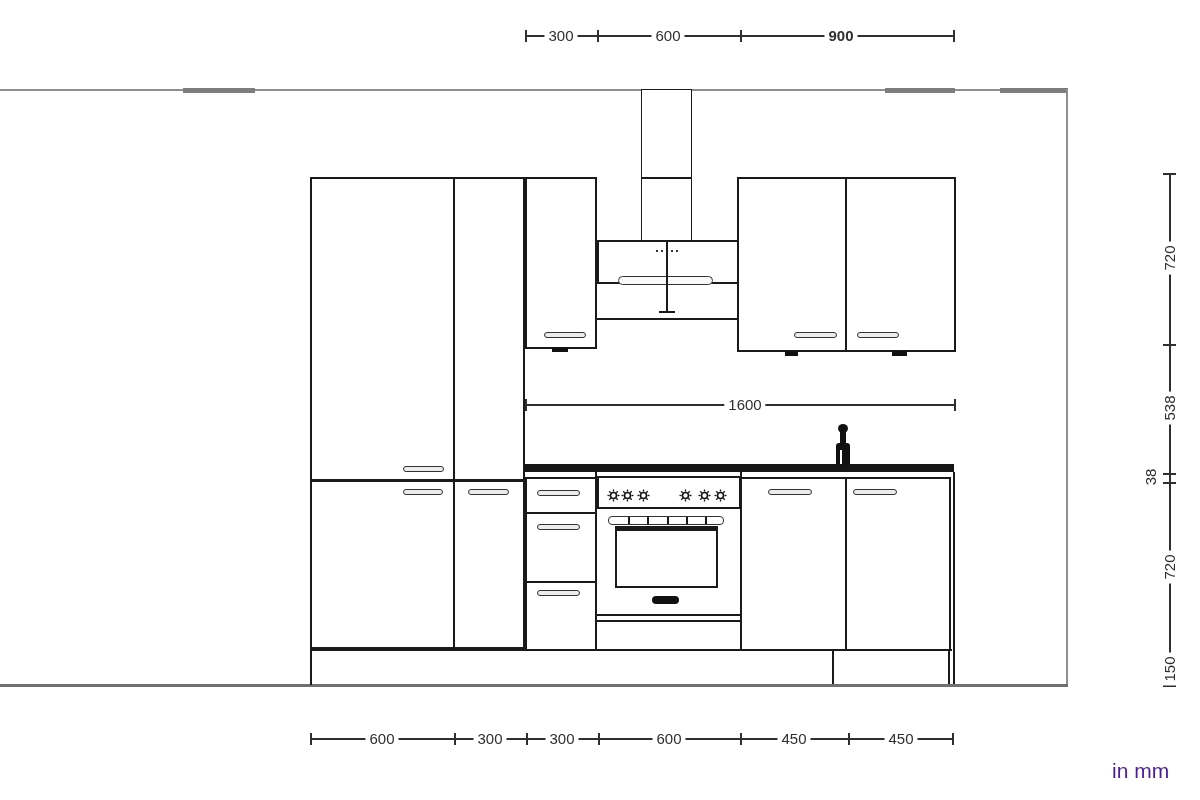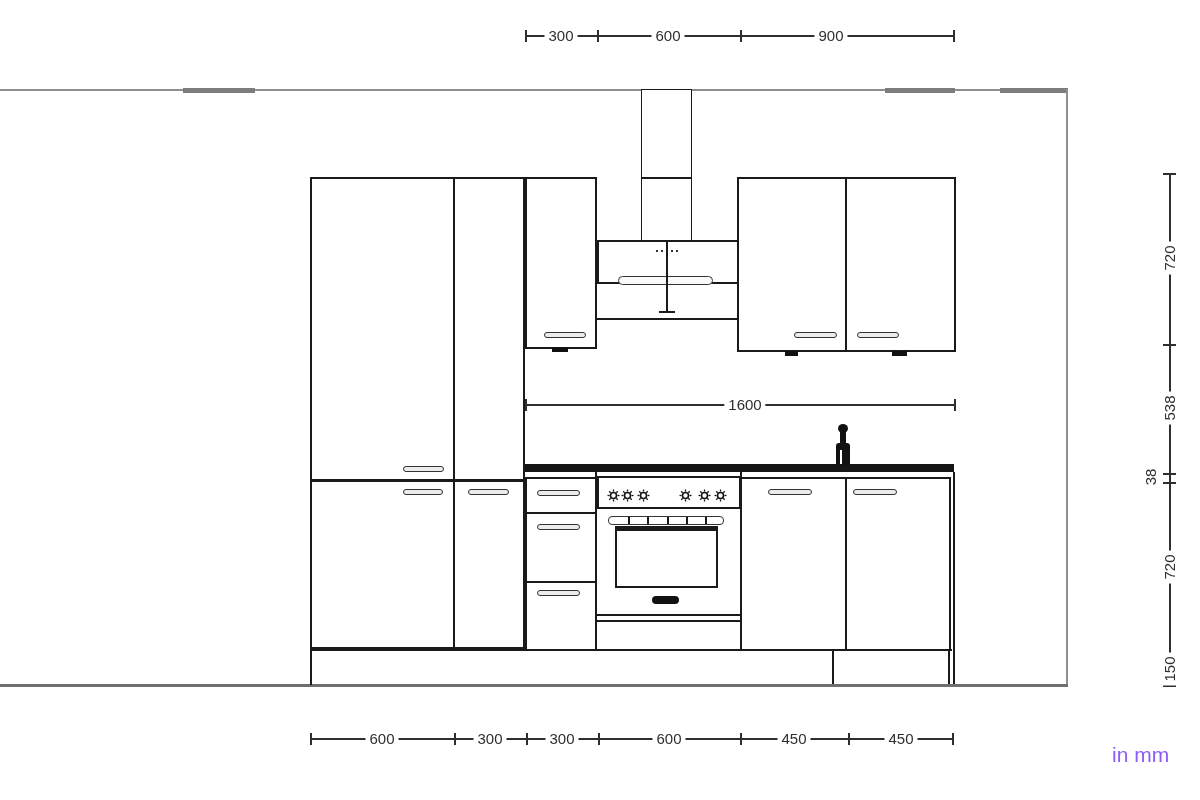--- a/index.html
+++ b/index.html
@@ -20,21 +20,21 @@
   .dim{position:absolute;}
   .dim .line-h{position:absolute;left:0;right:0;top:5px;height:1.5px;background:#2f2f2f;}
   .dim .line-v{position:absolute;top:0;bottom:0;left:6px;width:1.5px;background:#2f2f2f;}
   .tick-h{position:absolute;top:0;width:1.5px;height:12px;background:#2f2f2f;}
   .tick-v{position:absolute;left:0;width:13px;height:1.5px;background:#2f2f2f;}
   .dim-label{position:absolute;top:6px;transform:translate(-50%,-50%);background:#fff;
              padding:0 4px;font-size:15px;line-height:1.1;white-space:nowrap;color:#2f2f2f;}
   .dim-label-v{position:absolute;left:7px;transform:translate(-50%,-50%) rotate(-90deg);
                background:#fff;padding:0 4px;font-size:15px;line-height:1.1;
                white-space:nowrap;color:#2f2f2f;}
-  .unit-note{position:absolute;left:1112px;top:743px;font-size:21px;color:#8b5cf6;}
+  .unit-note{position:absolute;left:1112px;top:759px;font-size:21px;color:#4c1d95;}
   .knob{position:absolute;width:13px;height:13px;}
   .dot{position:absolute;width:2px;height:2px;background:#333;}
   svg{display:block;}
 </style>
 </head>
 <body>
 
 <svg width="0" height="0" style="position:absolute">
   <defs>
     <symbol id="knob-sym" viewBox="0 0 13 13">
@@ -65,21 +65,21 @@
   </div>
 
   <div class="dim" style="left:525px;top:30px;width:430px;height:14px;">
     <div class="line-h"></div>
     <div class="tick-h" style="left:0;"></div>
     <div class="tick-h" style="left:72px;"></div>
     <div class="tick-h" style="left:215px;"></div>
     <div class="tick-h" style="left:428px;"></div>
     <span class="dim-label" style="left:36px;">300</span>
     <span class="dim-label" style="left:143px;">600</span>
-    <span class="dim-label" style="left:306px;">900</span>
+    <span class="dim-label" style="left:316px;font-weight:bold;">900</span>
   </div>
 
   <div class="dim" style="left:525px;top:399px;width:431px;height:13px;">
     <div class="line-h"></div>
     <div class="tick-h" style="left:0;"></div>
     <div class="tick-h" style="left:429px;"></div>
     <span class="dim-label" style="left:220px;">1600</span>
   </div>
 
   <div class="dim" style="left:1163px;top:173px;width:13px;height:514px;">

